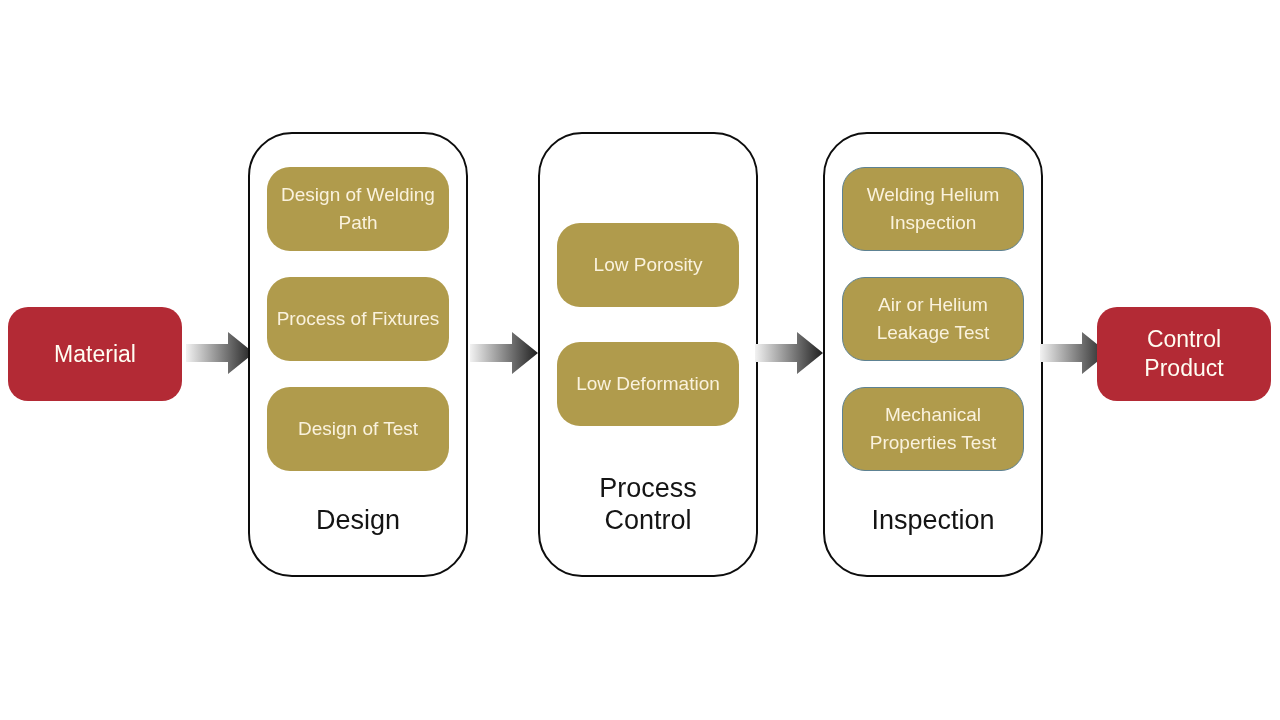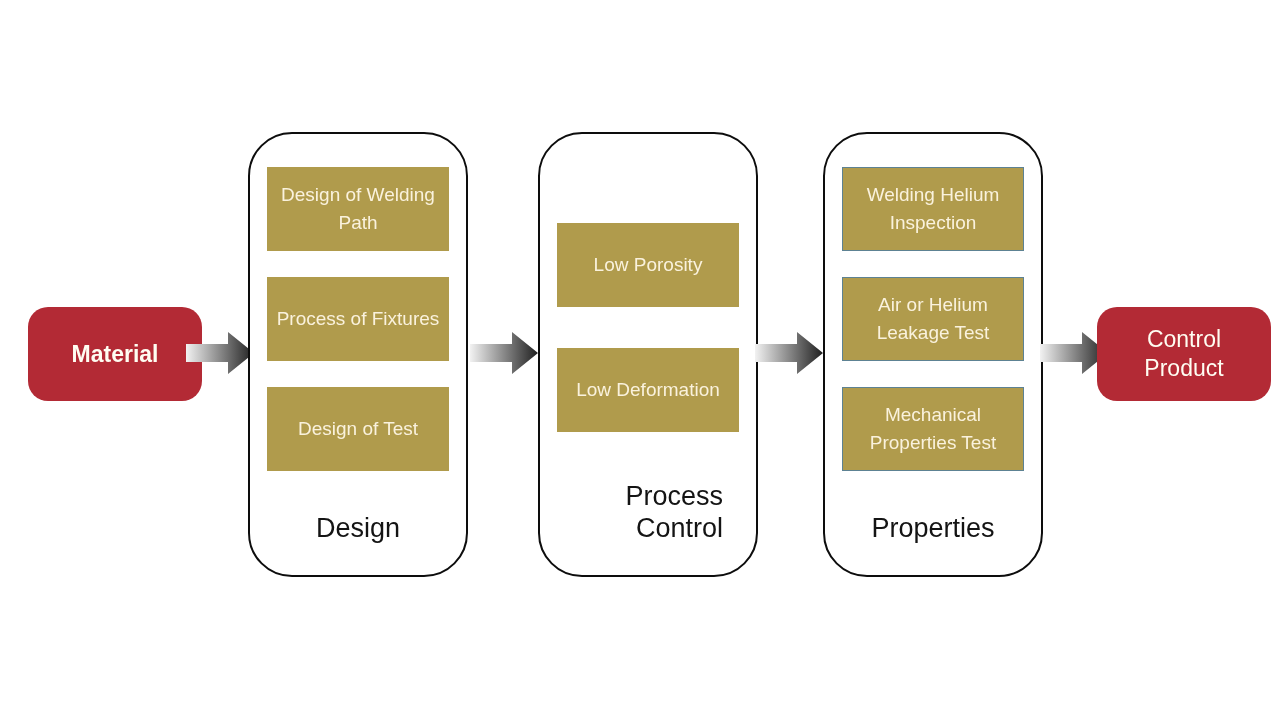--- a/index.html
+++ b/index.html
@@ -23,21 +23,21 @@
     background: #b32a35;
     border-radius: 20px;
     display: flex;
     align-items: center;
     justify-content: center;
     text-align: center;
     color: #fffdf2;
     font-size: 23px;
     line-height: 1.25;
   }
-  .terminal-node.start { left: 28px; top: 307px; font-weight: bold; }
+  .terminal-node.start { left: 8px; top: 307px; }
   .terminal-node.end   { left: 1097px; top: 307px; }
   .terminal-node .node-label { padding: 0 14px; }
 
   
   .stage {
     position: absolute;
     top: 132px;
     width: 220px;
     height: 445px;
     background: #ffffff;
@@ -57,51 +57,51 @@
     height: 84px;
     background: #b09b4c;
     display: flex;
     align-items: center;
     justify-content: center;
     text-align: center;
     color: #faf2dd;
     font-size: 19px;
     line-height: 1.5;
     box-sizing: border-box;
+    border-radius: 23px;
   }
   .stage-item .item-label { padding: 0 6px; }
   .stage.stage-2 .stage-item { border: 1.5px solid #5d8293; }
 
   
   .stage .item-pos-a { top: 33px; }
   .stage .item-pos-b { top: 143px; }
   .stage .item-pos-c { top: 253px; }
   
   .stage .item-pos-d { top: 89px; justify-content: center; }
-  .stage .item-pos-e { top: 214px; text-align: right; }
+  .stage .item-pos-e { top: 208px; text-align: right; }
 
   .stage-label {
     position: absolute;
     left: 0;
     right: 0;
     bottom: 26px;
     display: flex;
     align-items: flex-end;
     justify-content: center;
     text-align: center;
     color: #141414;
     font-size: 27px;
     line-height: 1.18;
     font-weight: 500;
   }
   .stage-label .label-inner {
     display: block;
     max-width: 150px;
-    margin: 4px auto;
-    text-align: right;
+    margin: 12px auto;
   }
 
   
   .flow-arrow {
     position: absolute;
     top: 331px;
     width: 70px;
     height: 44px;
   }
   .flow-arrow.arrow-0 { left: 186px; }
@@ -171,21 +171,21 @@
     <div class="stage-item item-pos-a">
       <span class="item-label">Welding Helium Inspection</span>
     </div>
     <div class="stage-item item-pos-c">
       <span class="item-label">Mechanical Properties Test</span>
     </div>
     <div class="stage-item item-pos-b">
       <span class="item-label">Air or Helium Leakage Test</span>
     </div>
     <div class="stage-label">
-      <span class="label-inner">Properties</span>
+      <span class="label-inner">Inspection</span>
     </div>
   </div>
 
   <svg class="flow-arrow arrow-3" viewBox="0 0 70 44">
     <polygon points="0,13 42,13 42,1 68,22 42,43 42,31 0,31" fill="url(#arrowGrad)"></polygon>
   </svg>
 
   <div class="terminal-node end">
     <span class="node-label">Control Product</span>
   </div>

